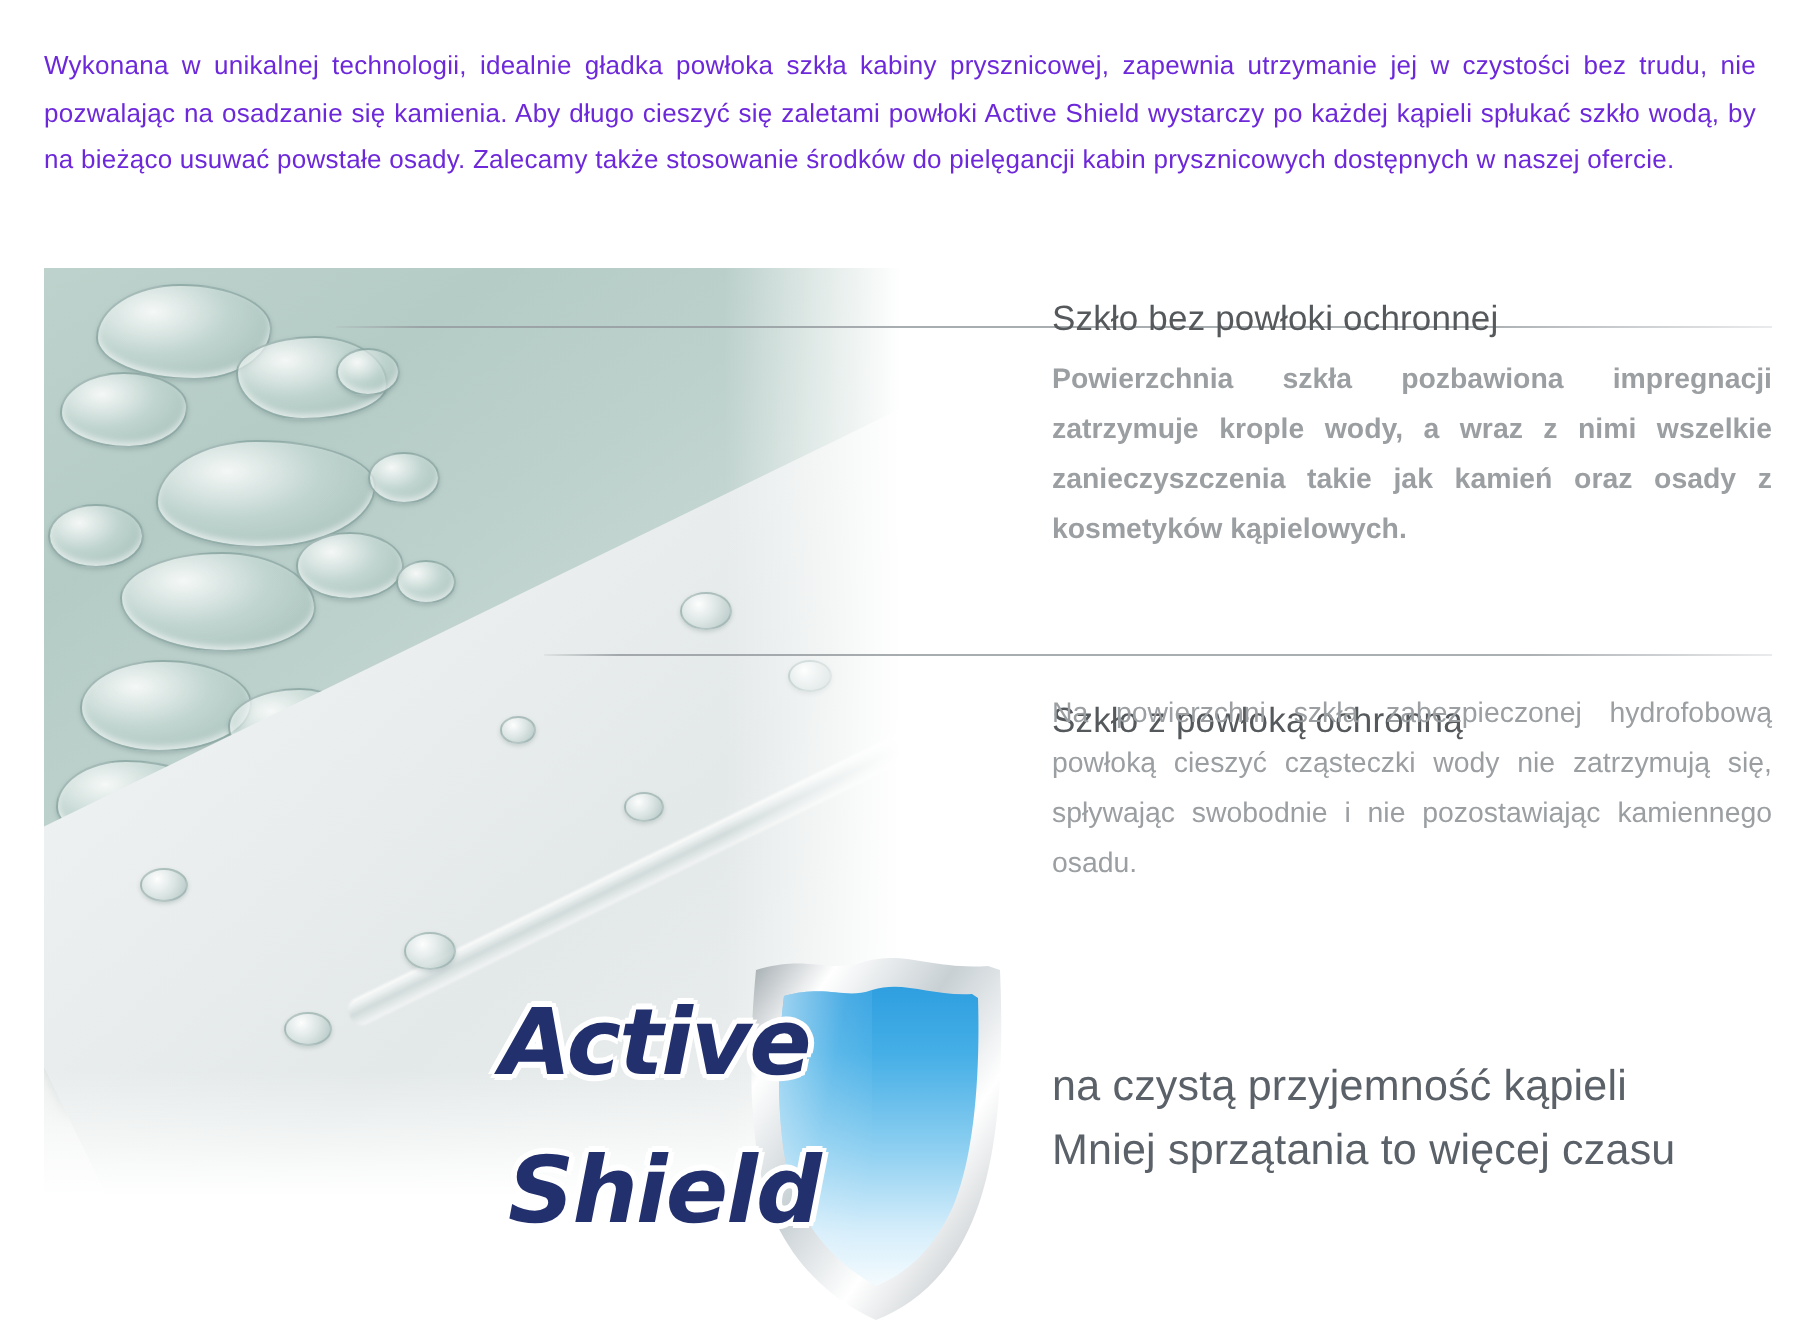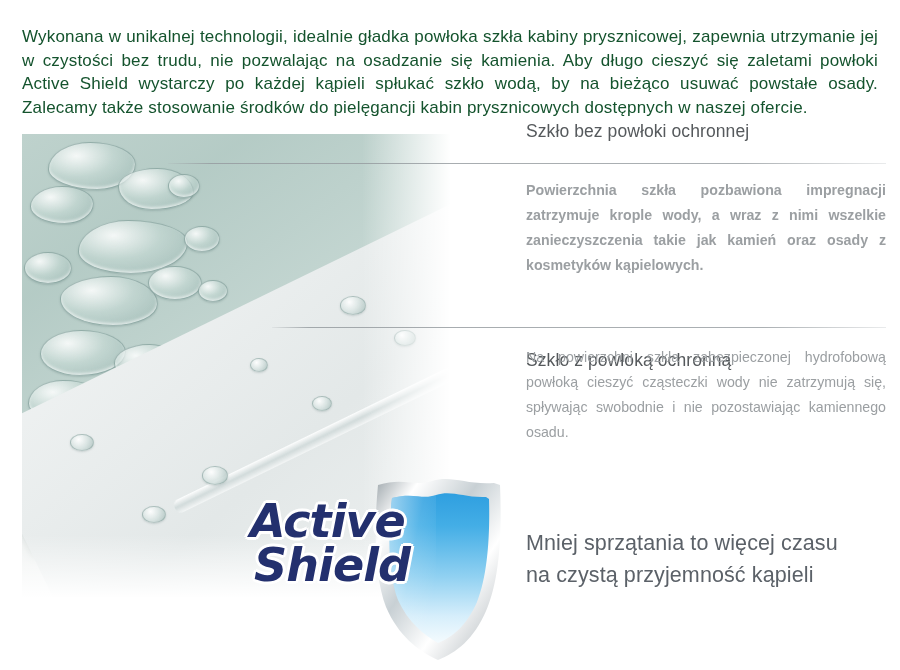--- a/index.html
+++ b/index.html
@@ -16,23 +16,23 @@
     font-family: "Liberation Sans", "DejaVu Sans", sans-serif;
     color: #7a7a7a;
   }
 
   
   .intro {
     position: absolute;
     left: 22px;
     top: 8px;
     width: 856px;
-    font-size: 17px;
+    font-size: 13px;
     line-height: 23.5px;
-    color: #14532d;
+    color: #6d28d9;
     text-align: justify;
     letter-spacing: 0.01em;
   }
 
   
   .photo {
     position: absolute;
     left: 22px;
     top: 134px;
     width: 436px;
@@ -130,21 +130,21 @@
     line-height: 22px;
     letter-spacing: .005em;
     white-space: nowrap;
   }
   .sec-body {
     font-size: 14.2px;
     line-height: 25px;
     color: #9b9fa2;
     text-align: justify;
   }
-  #block1-head { top: 120px; }
+  #block1-head { top: 148px; }
   #block1-body { top: 178px; font-weight: bold; }
   #block2-head { top: 301px; }
   #block2-body { top: 345px; }
 
   .tagline {
     position: absolute;
     left: 526px;
     top: 527px;
     width: 370px;
     font-size: 21.5px;
@@ -173,21 +173,21 @@
     font-size: 46px;
     line-height: 44px;
     color: #23306e;
     letter-spacing: -0.02em;
     text-shadow:
        2px 0 0 #fff, -2px 0 0 #fff, 0 2px 0 #fff, 0 -2px 0 #fff,
        2px 2px 0 #fff, -2px 2px 0 #fff, 2px -2px 0 #fff, -2px -2px 0 #fff,
        3px 0 0 #fff, -3px 0 0 #fff, 0 3px 0 #fff, 0 -3px 0 #fff;
     white-space: nowrap;
   }
-  .logo-line2 { margin-left: 4px; }
+  .logo-line2 { margin-left: 4px; margin-top: 30px; }
 </style>
 </head>
 <body>
 
 <p class="intro">Wykonana w unikalnej technologii, idealnie gładka powłoka szkła kabiny prysznicowej, zapewnia utrzymanie jej w czystości bez trudu,  nie pozwalając na osadzanie się kamienia. Aby długo cieszyć się zaletami powłoki Active Shield wystarczy po każdej kąpieli spłukać szkło wodą, by na bieżąco usuwać powstałe osady. Zalecamy także stosowanie środków do pielęgancji kabin prysznicowych dostępnych w naszej ofercie.</p>
 
 <div class="photo">
   <div class="pane-top"></div>
 
   <div class="blob" style="left:26px;top:8px;width:86px;height:46px;border-radius:48% 52% 44% 56%/56% 46% 54% 44%;"></div>
@@ -225,22 +225,22 @@
 <div class="rule rule-1"></div>
 <div class="rule rule-2"></div>
 
 <div class="col-r sec-head" id="block1-head" style="position:absolute;">Szkło bez powłoki ochronnej</div>
 <div class="col-r sec-body" id="block1-body" style="position:absolute;">Powierzchnia szkła pozbawiona impregnacji zatrzymuje krople wody, a wraz z nimi wszelkie zanieczyszczenia takie jak kamień oraz osady z kosmetyków kąpielowych.</div>
 
 <div class="col-r sec-head" id="block2-head" style="position:absolute;margin-top:48px;">Szkło z powłoką ochronną</div>
 <div class="col-r sec-body" id="block2-body" style="position:absolute;">Na powierzchni szkła zabezpieczonej hydrofobową powłoką cieszyć cząsteczki wody nie zatrzymują się, spływając swobodnie i nie pozostawiając kamiennego osadu.</div>
 
 <div class="tagline">
+  <div>na czystą przyjemność kąpieli</div>
   <div>Mniej sprzątania to więcej czasu</div>
-  <div>na czystą przyjemność kąpieli</div>
 </div>
 
 <div class="logo">
   <svg class="logo-shield" viewBox="0 0 146 190">
     <defs>
       <linearGradient id="shieldBlue" x1="0" y1="0" x2="0" y2="1">
         <stop offset="0%" stop-color="#2f9fe0"></stop>
         <stop offset="22%" stop-color="#44aee6"></stop>
         <stop offset="55%" stop-color="#8fd0f1"></stop>
         <stop offset="82%" stop-color="#d6eefb"></stop>

